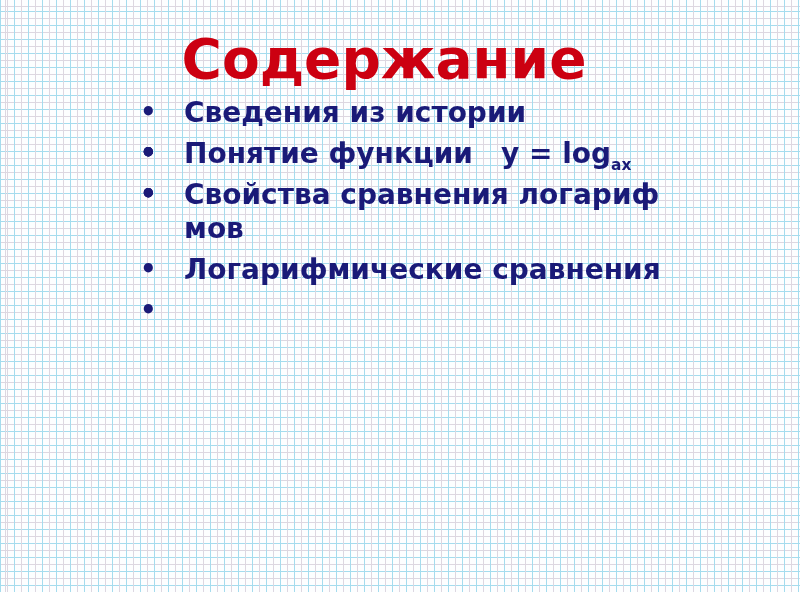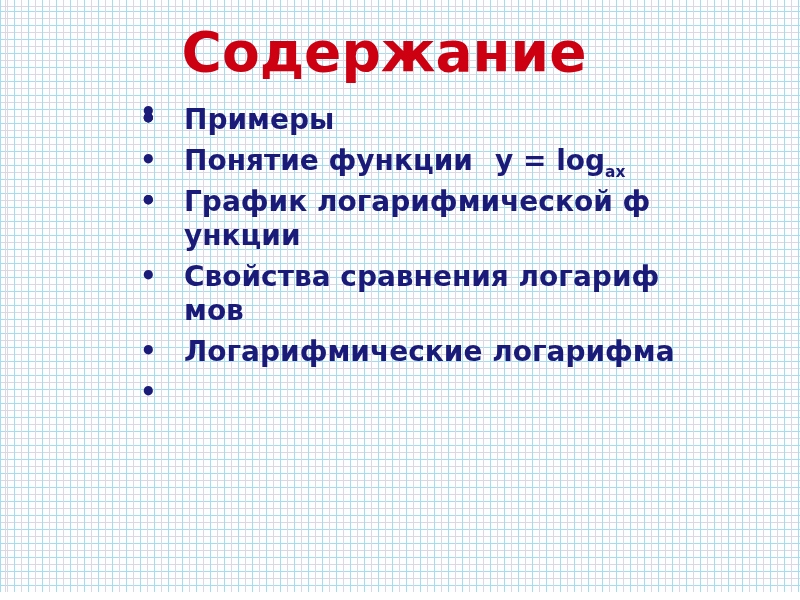--- a/index.html
+++ b/index.html
@@ -16,21 +16,21 @@
       repeating-linear-gradient(90deg, var(--grid-gray, #ddd7e1) 0px, var(--grid-gray, #ddd7e1) 1px, transparent 1px, transparent 14px),
       repeating-linear-gradient(0deg,  var(--grid-blue, #a5dcee) 0px, var(--grid-blue, #a5dcee) 1px, transparent 1px, transparent 14px),
       repeating-linear-gradient(0deg,  var(--grid-gray, #ddd7e1) 0px, var(--grid-gray, #ddd7e1) 1px, transparent 1px, transparent 14px);
     background-position: 0 0, 7px 0, 0 0, 0 7px;
   }
   .slide-title {
     position: absolute;
     top: 20px;
     left: 0;
     right: 32px;
-    margin: 0;
+    margin: 7px;
     text-align: center;
     font-size: 55px;
     font-weight: bold;
     color: var(--accent, #cc0011);
     letter-spacing: 0px;
   }
   .toc-list {
     position: absolute;
     left: 140px;
     top: 96px;
@@ -49,69 +49,67 @@
     color: var(--text, #1a1a78);
   }
   .bullet {
     position: absolute;
     left: 0px;
     top: -1px;
     font-size: 26px;
     color: var(--text, #1a1a78);
   }
   .toc-text { white-space: pre-line; }
-  .formula { margin-left: 22px; }
+  .formula { margin-left: 28px; }
   .formula sub { font-size: 0.55em; line-height: 0; }
   .slide-bottom-edge {
     position: absolute;
     left: 0;
     bottom: 0;
     width: 800px;
     height: 8px;
     background: #ffffff;
   }
 </style>
 </head>
 <body>
 
 <h1 class="slide-title">Содержание</h1>
 
 <ul class="toc-list">
   <li class="toc-item">
     <span class="bullet">•</span>
+    <span class="toc-text">Сведения из истории</span>
   </li>
   <li class="toc-item">
     <span class="bullet">•</span>
   </li>
   <li class="toc-item">
     <span class="bullet">•</span>
   </li>
   <li class="toc-item">
     <span class="bullet">•</span>
-    <span class="toc-text">Примеры</span>
   </li>
   <li class="toc-item">
     <span class="bullet">•</span>
     <span class="toc-text">Понятие функции</span><span class="formula"><span>y = log</span><sub>ax</sub></span>
   </li>
   <li class="toc-item">
     <span class="bullet">•</span>
   </li>
   <li class="toc-item">
     <span class="bullet">•</span>
-    <span class="toc-text">График логарифмической ф
-ункции</span>
   </li>
   <li class="toc-item">
     <span class="bullet">•</span>
     <span class="toc-text">Свойства сравнения логариф
 мов</span>
   </li>
   <li class="toc-item">
     <span class="bullet">•</span>
-    <span class="toc-text">Логарифмические логарифма</span>
+    <span class="toc-text">Логарифмические сравнения</span>
   </li>
   <li class="toc-item">
     <span class="bullet">•</span>
   </li>
 </ul>
 
 <div class="slide-bottom-edge"></div>
 
 </body></html>

